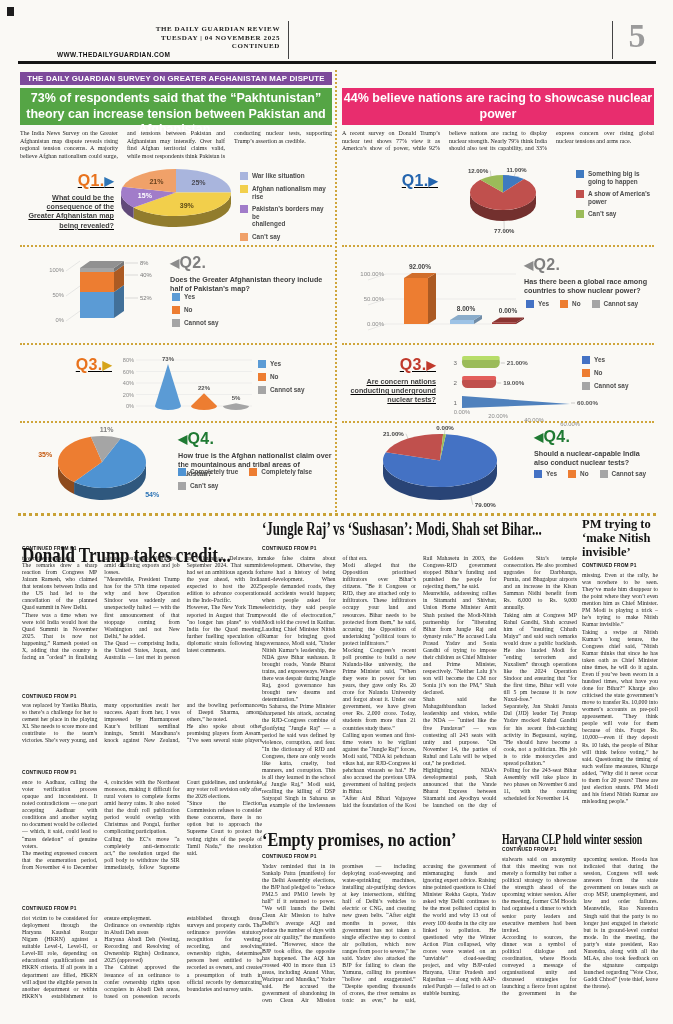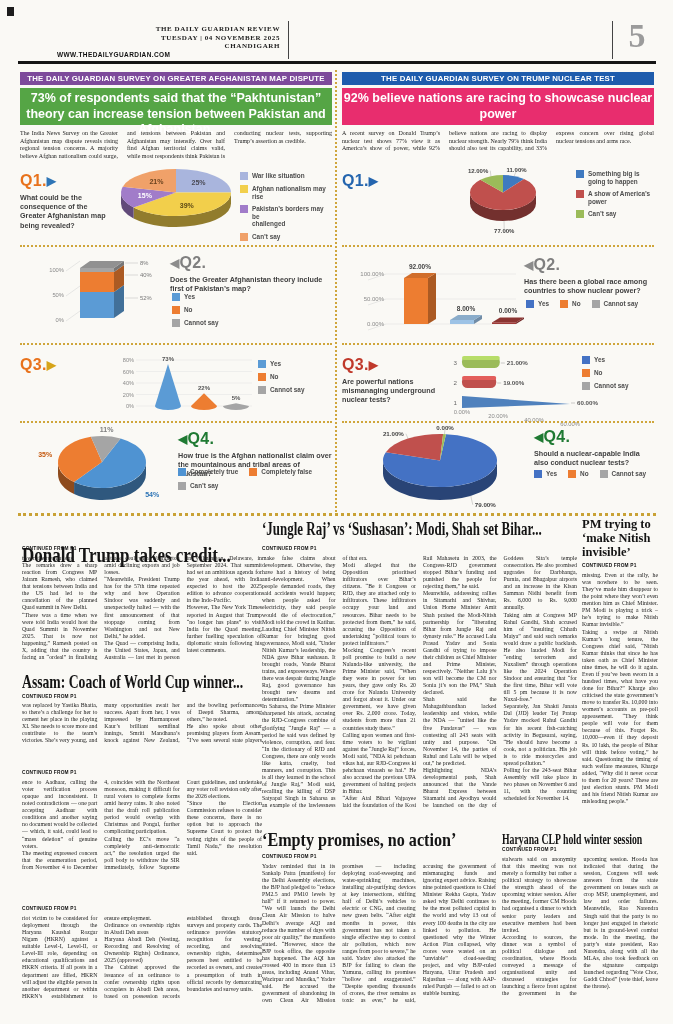--- a/index.html
+++ b/index.html
@@ -30,21 +30,21 @@
       font:6px/1.25 "Liberation Serif",serif;color:#222;text-align:justify;
       column-count:3;column-gap:9px;overflow:hidden;}
   .dotsep{position:absolute;left:0;width:312px;height:0;border-top:2px dotted #cfa63b;}
   .mainsep{position:absolute;left:18px;top:513px;width:638px;height:0;border-top:3px dotted #c9a235;}
   .vdivide{position:absolute;left:335px;top:70px;height:442px;width:0;border-left:2px dotted #cfa63b;}
   
   .qblock{position:absolute;}
   .qhead{font:bold 16px "Liberation Sans",sans-serif;letter-spacing:.3px;}
   .qarrow{font-size:12px;vertical-align:1px;}
   .qtext{margin-top:3px;font:bold 7.2px/1.28 "Liberation Sans",sans-serif;color:#3f3f3f;}
-  .t-r{} .t-l{text-align:left;}
+  .t-r{text-align:right;text-decoration:underline;} .t-l{text-align:left;}
   .legend{position:absolute;font:bold 6.4px/1.18 "Liberation Sans",sans-serif;color:#4d4d4d;}
   .legend .li{display:flex;gap:4px;margin-bottom:5px;align-items:flex-start;}
   .legend.wrap{display:flex;flex-wrap:wrap;column-gap:11px;row-gap:6px;}
   .legend.wrap .li{margin-bottom:0;}
   .legend .sw{width:8px;height:8px;flex:0 0 auto;margin-top:0;}
   .legend .lt{white-space:pre-line;}
   svg.chart{position:absolute;overflow:visible;}
   
   .hl{position:absolute;white-space:nowrap;}
   .hl .hx{display:inline-block;transform-origin:0 50%;
@@ -56,21 +56,21 @@
 </style>
 </head>
 <body>
 
 <div id="page">
   <div class="scan-mark"></div>
 
   <div class="mh-left">
     <div>THE DAILY GUARDIAN REVIEW</div>
     <div>TUESDAY | 04 NOVEMBER 2025</div>
-    <div>CHANDIGARH</div>
+    <div>CONTINUED</div>
   </div>
   <div class="mh-web">WWW.THEDAILYGUARDIAN.COM</div>
   <div class="vrule" style="left:288px;top:21px;height:38px;"></div>
   <div class="vrule" style="left:612px;top:21px;height:38px;"></div>
   <div class="mh-page">5</div>
   <div class="thickrule"></div>
   <div class="vdivide"></div>
   <div class="mainsep"></div>
 
   <div class="half" id="half-l">
@@ -133,21 +133,21 @@
         <polygon points="42,18 52,11 86,11 76,18" fill="rgb(145,145,145)"></polygon>
         <line x1="87" y1="48" x2="100" y2="48" stroke="#bbb" stroke-width="0.5"></line>
         <text x="102" y="50" font-size="5.8" fill="#777" font-family="&quot;Liberation Sans&quot;,sans-serif">52%</text>
         <line x1="87" y1="25" x2="100" y2="25" stroke="#bbb" stroke-width="0.5"></line>
         <text x="102" y="27" font-size="5.8" fill="#777" font-family="&quot;Liberation Sans&quot;,sans-serif">40%</text>
         <line x1="87" y1="13" x2="100" y2="13" stroke="#bbb" stroke-width="0.5"></line>
         <text x="102" y="15" font-size="5.8" fill="#777" font-family="&quot;Liberation Sans&quot;,sans-serif">8%</text>
       </svg>
     <div class="qblock t-l" style="left:150px;top:254px;width:162px;">
       <div class="qhead"><span class="qarrow" style="color: rgb(140, 140, 140);">◀</span><span style="color: rgb(127, 127, 127);">Q2.</span></div>
-      <div class="qtext">Does the Greater Afghanistan theory include first of Pakistan’s map?</div>
+      <div class="qtext">Does the Greater Afghanistan theory include half of Pakistan’s map?</div>
     </div>
     <div class="legend" style="left:152px;top:293px;width:150px;">
         <div class="li">
           <span class="sw" style="background: rgb(91, 155, 213);"></span>
           <span class="lt">Yes</span>
         </div>
         <div class="li">
           <span class="sw" style="background: rgb(237, 125, 49);"></span>
           <span class="lt">No</span>
         </div>
@@ -219,23 +219,22 @@
           <span class="lt">Completely false</span>
         </div>
         <div class="li">
           <span class="sw" style="background: rgb(165, 165, 165);"></span>
           <span class="lt">Can’t say</span>
         </div>
       </div>
   </div>
 
   <div class="half" id="half-r">
-    <div class="kicker-band" style="background: rgb(30, 92, 173);">THE DAILY GUARDIAN SURVEY ON TRUMP NUCLEAR TEST</div>
     <div class="head-band" style="background: rgb(232, 45, 110);">
-      <span class="inner">92% believe nations are racing to showcase nuclear power</span>
+      <span class="inner">44% believe nations are racing to showcase nuclear power</span>
       </div>
     <div class="intro">A recent survey on Donald Trump’s nuclear test shows 77% view it as America’s show of power, while 92% believe nations are racing to display nuclear strength. Nearly 79% think India should also test its capability, and 33% express concern over rising global nuclear tensions and arms race.</div>
 
     <div class="qblock t-r" style="left:0;top:172px;width:96px;">
       <div class="qhead"><span style="color: rgb(36, 101, 174);">Q1.</span><span class="qarrow" style="color: rgb(36, 101, 174);">▶</span></div>
     </div>
     <svg class="chart" style="left:104px;top:166px;width:114px;height:64px;" viewBox="0 0 114 64">
         <path d="M90,26.5 A33 17.5 0 0 1 24,26.500000000000004 l0,11 A33 17.5 0 0 0 90,37.5 Z" fill="rgb(115,48,46)"></path>
         <path d="M57,26.5 L57,9 A33 17.5 0 0 1 78.03499166170677,13.01601825142369 Z" fill="#3f7ac0"></path>
         <path d="M57,26.5 L78.03499166170677,13.01601825142369 A33 17.5 0 1 1 34.40994550435326,13.743049020125301 Z" fill="#c0504d"></path>
@@ -303,21 +302,21 @@
         </div>
         <div class="li">
           <span class="sw" style="background: rgb(165, 165, 165);"></span>
           <span class="lt">Cannot say</span>
         </div>
       </div>
     <div class="dotsep" style="top:343px;"></div>
 
     <div class="qblock t-r" style="left:0;top:356px;width:94px;">
       <div class="qhead"><span style="color: rgb(192, 57, 43);">Q3.</span><span class="qarrow" style="color: rgb(192, 57, 43);">▶</span></div>
-      <div class="qtext">Are powerful nations mismanaging underground nuclear tests?</div>
+      <div class="qtext">Are concern nations conducting underground nuclear tests?</div>
     </div>
     <svg class="chart" style="left:98px;top:348px;width:136px;height:78px;" viewBox="0 0 136 78">
         <text x="17" y="17" text-anchor="end" font-size="6.2" fill="#666" font-family="&quot;Liberation Sans&quot;,sans-serif">3</text>
         <rect x="22" y="8" width="37.800000000000004" height="12" rx="5.5" fill="#9bbb59"></rect>
         <rect x="22" y="8" width="37.800000000000004" height="4" rx="2" fill="rgb(183,221,105)"></rect>
         <line x1="60.800000000000004" y1="15" x2="64.80000000000001" y2="15" stroke="#999" stroke-width="0.5"></line>
         <text x="66.80000000000001" y="17" font-size="6.2" font-weight="bold" fill="#555" font-family="&quot;Liberation Sans&quot;,sans-serif">21.00%</text>
         <text x="17" y="37" text-anchor="end" font-size="6.2" fill="#666" font-family="&quot;Liberation Sans&quot;,sans-serif">2</text>
         <rect x="22" y="28" width="34.2" height="12" rx="5.5" fill="#c0504d"></rect>
         <rect x="22" y="28" width="34.2" height="4" rx="2" fill="rgb(227,94,91)"></rect>
@@ -406,22 +405,20 @@
 Taking aim at Congress MP Rahul Gandhi, Shah accused him of “insulting Chhath Maiya” and said such remarks would draw a public backlash. He also lauded Modi for “ending terrorism and Naxalism” through operations like the 2024 Operation Sindoor and ensuring that “for the first time, Bihar will vote till 5 pm because it is now Naxal-free.”
 Separately, Jan Shakti Janata Dal (JJD) leader Tej Pratap Yadav mocked Rahul Gandhi for his recent fish-catching activity in Begusarai, saying, “He should have become a cook, not a politician. His job is to ride motorcycles and spread pollution.”
 Polling for the 243-seat Bihar Assembly will take place in two phases on November 6 and 11, with the counting scheduled for November 14.</div>
 
   <div class="hl" style="left:582px;top:517px;white-space:normal;width:76px;">
     <span class="hx" style="font-size:12.5px;line-height:14px;">PM trying to ‘make Nitish invisible’</span></div>
   <div class="kick" style="left:582px;top:563px;">CONTINUED FROM P1</div>
   <div class="art-body" style="left:582px;top:572px;width:76px;height:250px;column-count:1;">missing. Even at the rally, he was nowhere to be seen. They’ve made him disappear to the point where they won’t even mention him as Chief Minister. PM Modi is playing a trick – he’s trying to make Nitish Kumar invisible.”
 Taking a swipe at Nitish Kumar’s long tenure, the Congress chief said, “Nitish Kumar thinks that since he has taken oath as Chief Minister nine times, he will do it again. Even if you’ve been sworn in a hundred times, what have you done for Bihar?” Kharge also criticised the state government’s move to transfer Rs. 10,000 into women’s accounts as pre-poll appeasement. “They think people will vote for them because of this. Forget Rs. 10,000—even if they deposit Rs. 10 lakh, the people of Bihar will think before voting,” he said. Questioning the timing of such welfare measures, Kharge added, “Why did it never occur to them for 20 years? These are just election stunts. PM Modi and his friend Nitish Kumar are misleading people.”</div>
 
-  <div class="hl" style="left:22px;top:671px;">
-    <span class="hx" style="transform:scaleX(.72);font-size:19px;">Assam: Coach of World Cup winner...</span></div>
   <div class="kick" style="left:22px;top:694px;">CONTINUED FROM P1</div>
   <div class="art-body" style="left:22px;top:702px;width:240px;height:45px;column-count:3;">was replaced by Yastika Bhatia, so there’s a challenge for her to cement her place in the playing XI. She needs to score more and contribute to the team’s victories. She’s very young, and many opportunities await her success. Apart from her, I was impressed by Harmanpreet Kaur’s brilliant semifinal innings, Smriti Mandhana’s knock against New Zealand, and the bowling performances of Deepti Sharma, among others,” he noted.
 He also spoke about other promising players from Assam. “I’ve seen several state players with strong potential for future ICC World</div>
 
   <div class="kick" style="left:22px;top:770px;">CONTINUED FROM P1</div>
   <div class="art-body" style="left:22px;top:779px;width:240px;height:102px;column-count:3;">ence to Aadhaar, calling the voter verification process opaque and inconsistent. It noted contradictions — one part accepting Aadhaar with conditions and another saying no document would be collected — which, it said, could lead to “mass deletion” of genuine voters.
 The meeting expressed concern that the enumeration period, from November 4 to December 4, coincides with the Northeast monsoon, making it difficult for rural voters to complete forms amid heavy rains. It also noted that the draft roll publication period would overlap with Christmas and Pongal, further complicating participation.
 Calling the EC’s move “a completely anti-democratic act,” the resolution urged the poll body to withdraw the SIR immediately, follow Supreme Court guidelines, and undertake any voter roll revision only after the 2026 elections.
 “Since the Election Commission refuses to consider these concerns, there is no option but to approach the Supreme Court to protect the voting rights of the people of Tamil Nadu,” the resolution said.</div>
 

